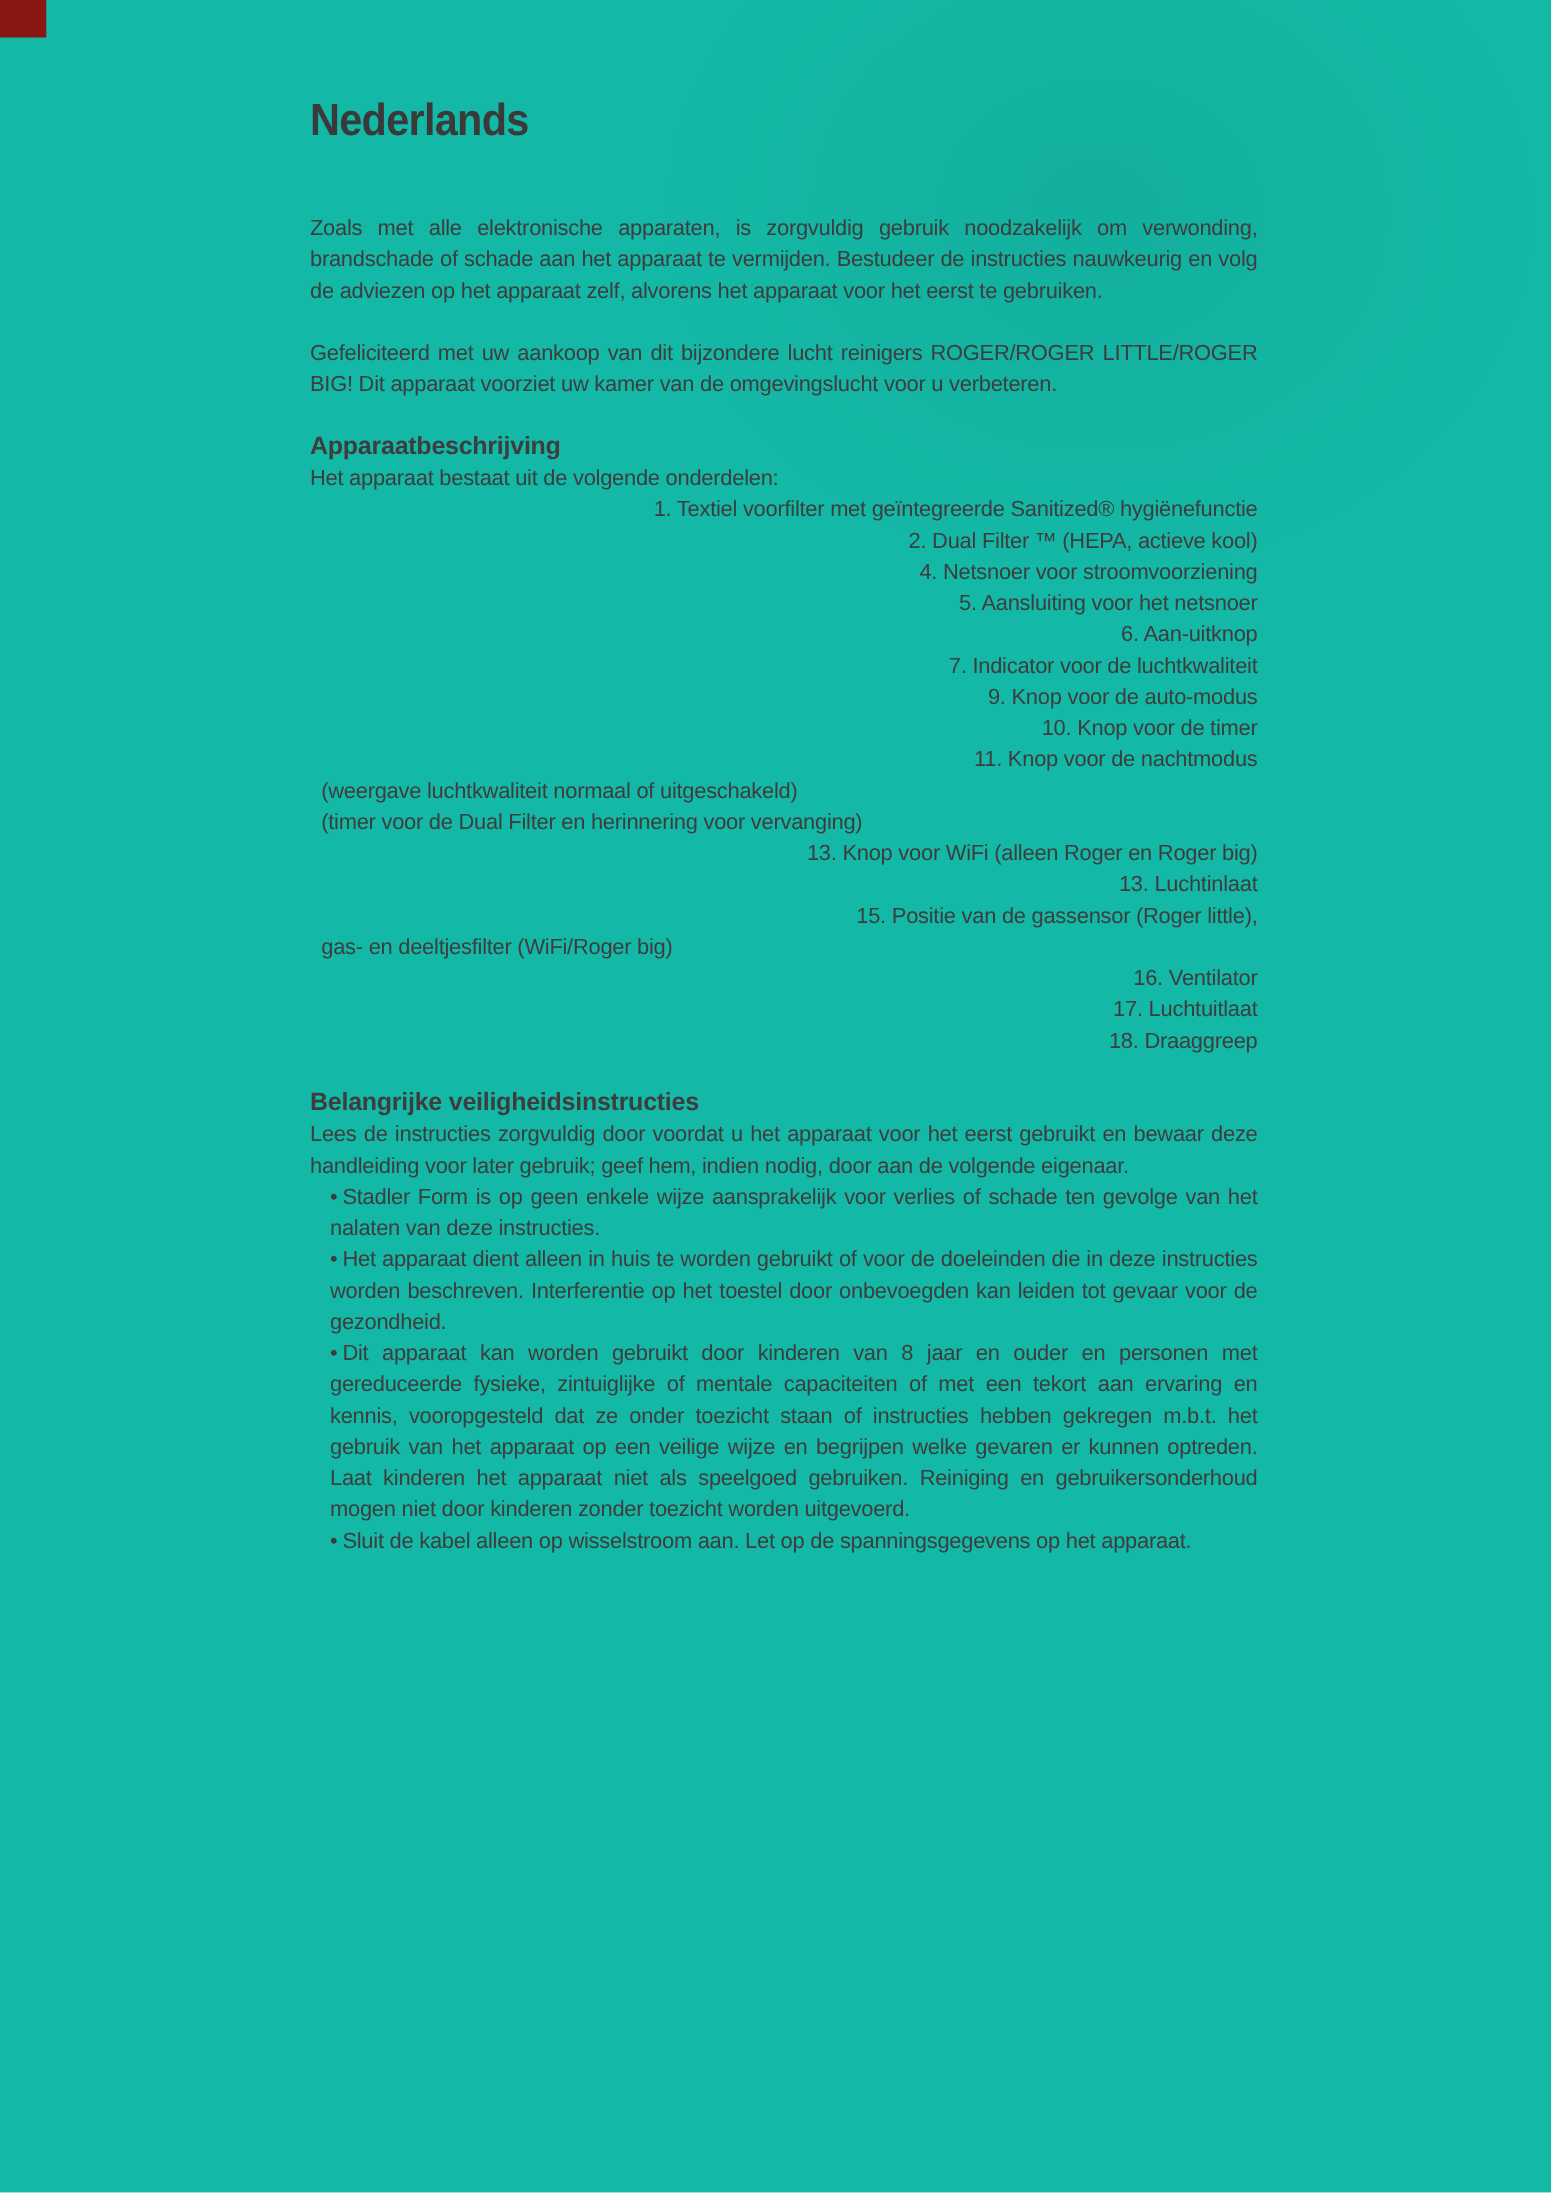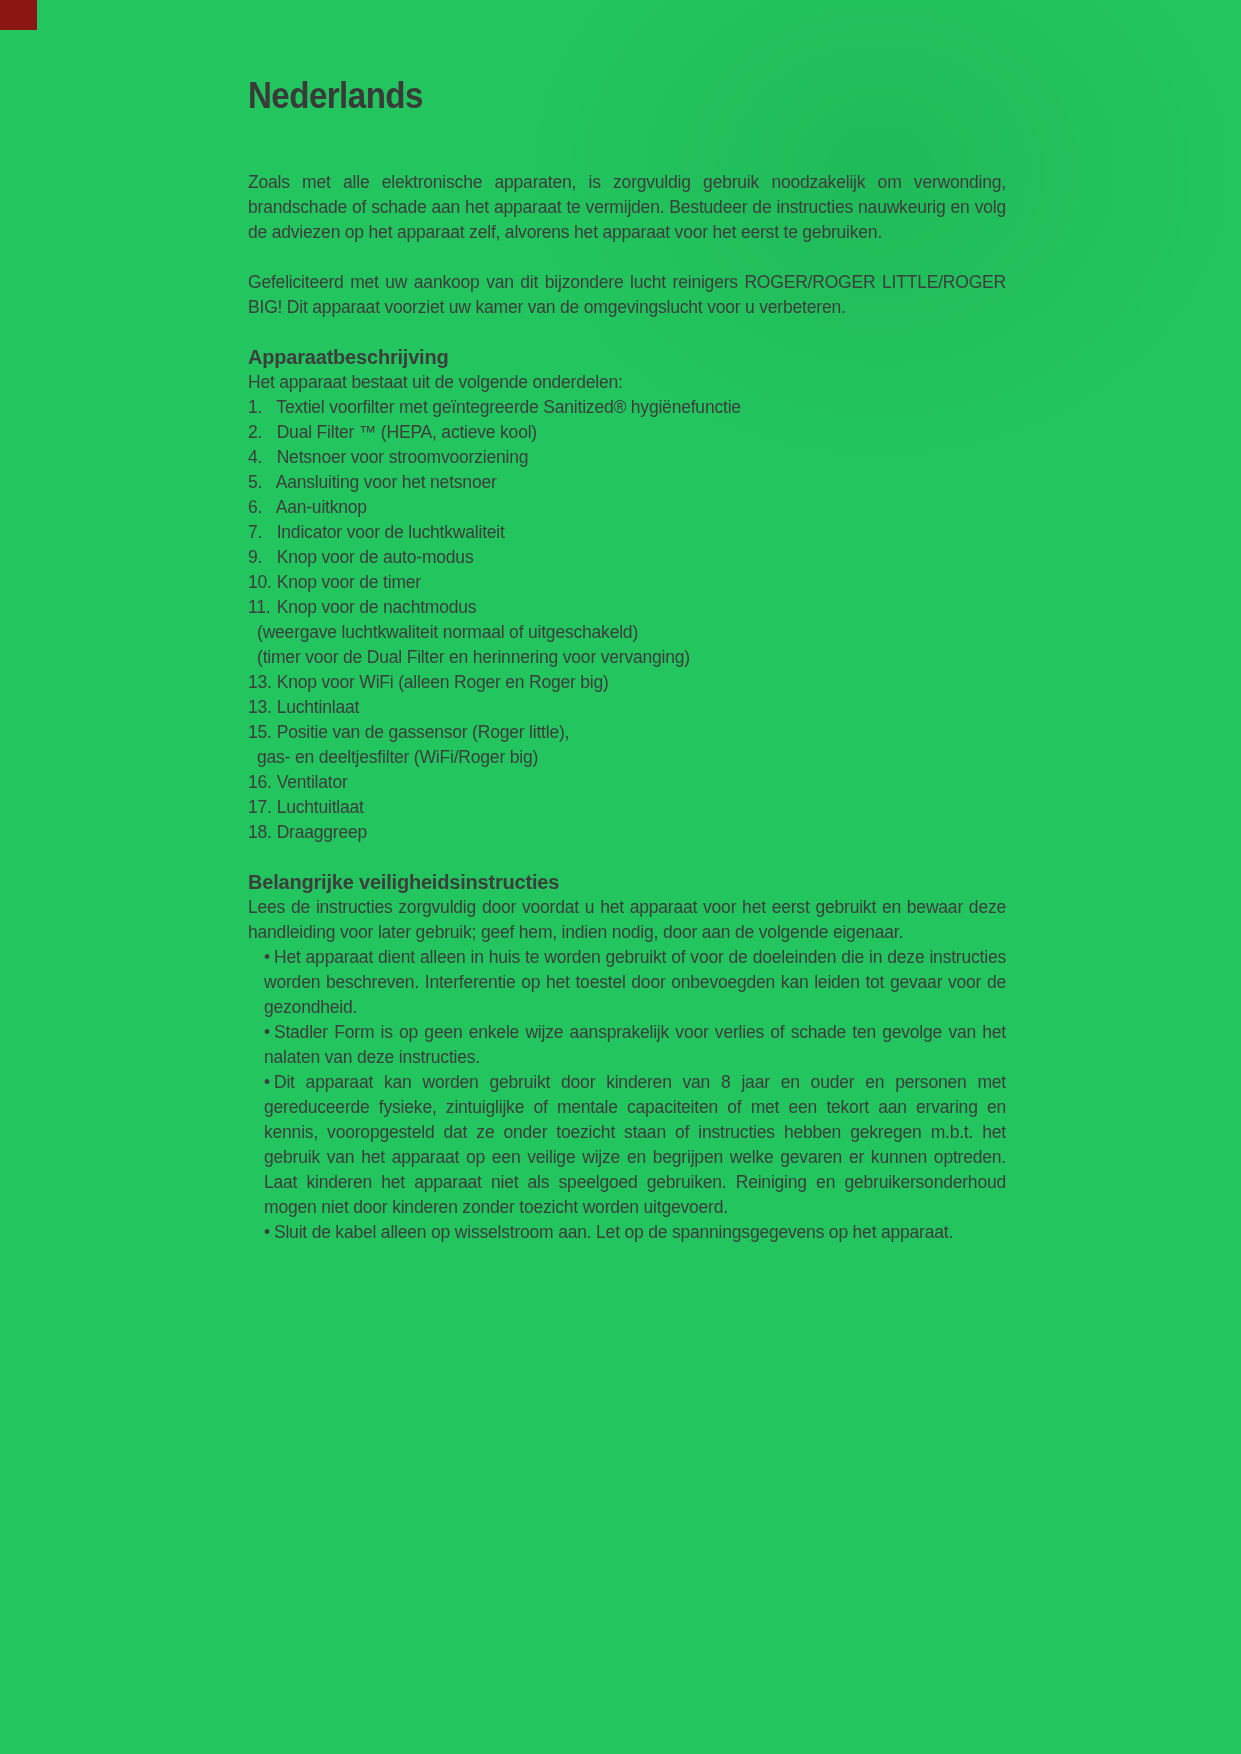--- a/index.html
+++ b/index.html
@@ -1,20 +1,20 @@
 <!DOCTYPE html>
 <html><head>
 <meta charset="utf-8">
 <style>
   html, body { margin: 0; padding: 0; background: #ffffff; }
   .page {
     position: relative;
     width: 1241px;
     height: 1754px;
-    background: #22c55e;
+    background: #14b8a6;
     overflow: hidden;
     font-family: "Liberation Sans", "DejaVu Sans", sans-serif;
     color: #3d3d3d;
   }
   .page-shade {
     position: absolute;
     inset: 0;
     background: radial-gradient(ellipse 520px 430px at 880px 170px, rgba(0,0,0,0.05), rgba(0,0,0,0) 70%);
     pointer-events: none;
   }
@@ -53,21 +53,21 @@
     font-weight: 700;
     margin: 25px 0 0 0;
     font-size: 20px;
     line-height: 25px;
   }
   .lead {
     margin: 0;
     text-align: justify;
   }
   .dlist { margin: 0; }
-  .dlist-row { line-height: 25px; }
+  .dlist-row { line-height: 25px; text-align: right; }
   .num { display: inline-block; min-width: 24px; }
   .item-sub { padding-left: 9px; line-height: 25px; }
   .item-sub:empty { display: none; }
   .bullets { margin: 0; }
   .bullet-item {
     padding-left: 16px;
     margin: 0;
     text-align: justify;
   }
   .bullet-marker { padding-right: 4px; }
@@ -107,20 +107,20 @@
       <div class="item-sub">gas- en deeltjesfilter (WiFi/Roger big)</div>
       <div class="dlist-row"><span class="num">16.</span> <span>Ventilator</span></div>
       <div class="dlist-row"><span class="num">17.</span> <span>Luchtuitlaat</span></div>
       <div class="dlist-row"><span class="num">18.</span> <span>Draaggreep</span></div>
     </div>
 
     <div class="section-heading">Belangrijke veiligheidsinstructies</div>
     <div class="lead">Lees de instructies zorgvuldig door voordat u het apparaat voor het eerst gebruikt en bewaar deze handleiding voor later gebruik; geef hem, indien nodig, door aan de volgende eigenaar.</div>
 
     <div class="bullets">
+      <p class="bullet-item"><span class="bullet-marker">•</span><span>Stadler Form is op geen enkele wijze aansprakelijk voor verlies of schade ten gevolge van het nalaten van deze instructies.</span></p>
       <p class="bullet-item"><span class="bullet-marker">•</span><span>Het apparaat dient alleen in huis te worden gebruikt of voor de doeleinden die in deze instructies worden beschreven. Interferentie op het toestel door onbevoegden kan leiden tot gevaar voor de gezondheid.</span></p>
-      <p class="bullet-item"><span class="bullet-marker">•</span><span>Stadler Form is op geen enkele wijze aansprakelijk voor verlies of schade ten gevolge van het nalaten van deze instructies.</span></p>
       <p class="bullet-item"><span class="bullet-marker">•</span><span>Dit apparaat kan worden gebruikt door kinderen van 8 jaar en ouder en personen met gereduceerde fysieke, zintuiglijke of mentale capaciteiten of met een tekort aan ervaring en kennis, vooropgesteld dat ze onder toezicht staan of instructies hebben gekregen m.b.t. het gebruik van het apparaat op een veilige wijze en begrijpen welke gevaren er kunnen optreden. Laat kinderen het apparaat niet als speelgoed gebruiken. Reiniging en gebruikersonderhoud mogen niet door kinderen zonder toezicht worden uitgevoerd.</span></p>
       <p class="bullet-item"><span class="bullet-marker">•</span><span>Sluit de kabel alleen op wisselstroom aan. Let op de spanningsgegevens op het apparaat.</span></p>
     </div>
 
   </div>
 </div>
 
 </body></html>

